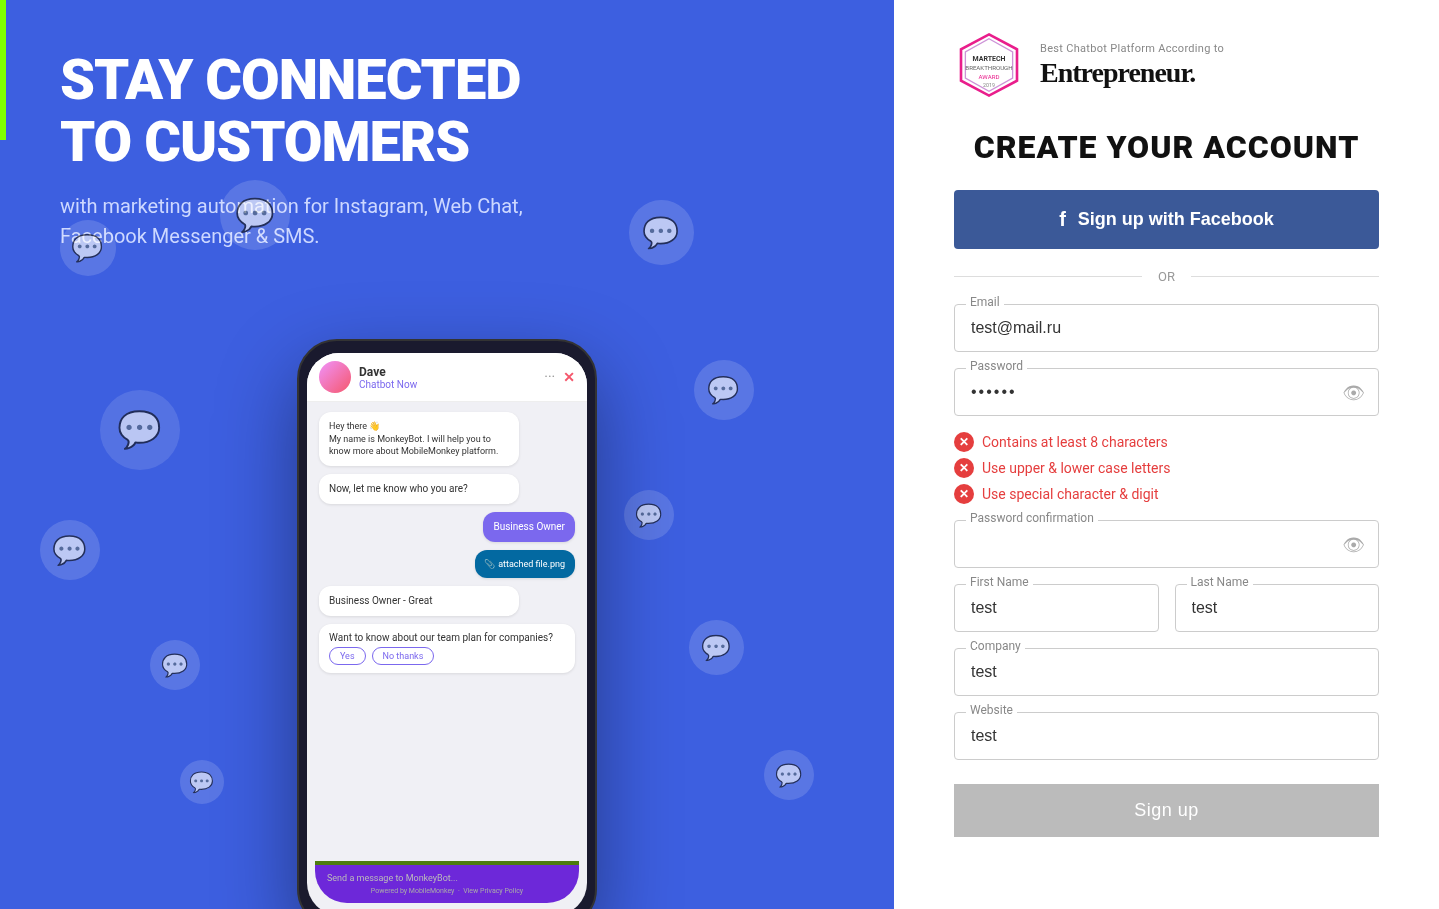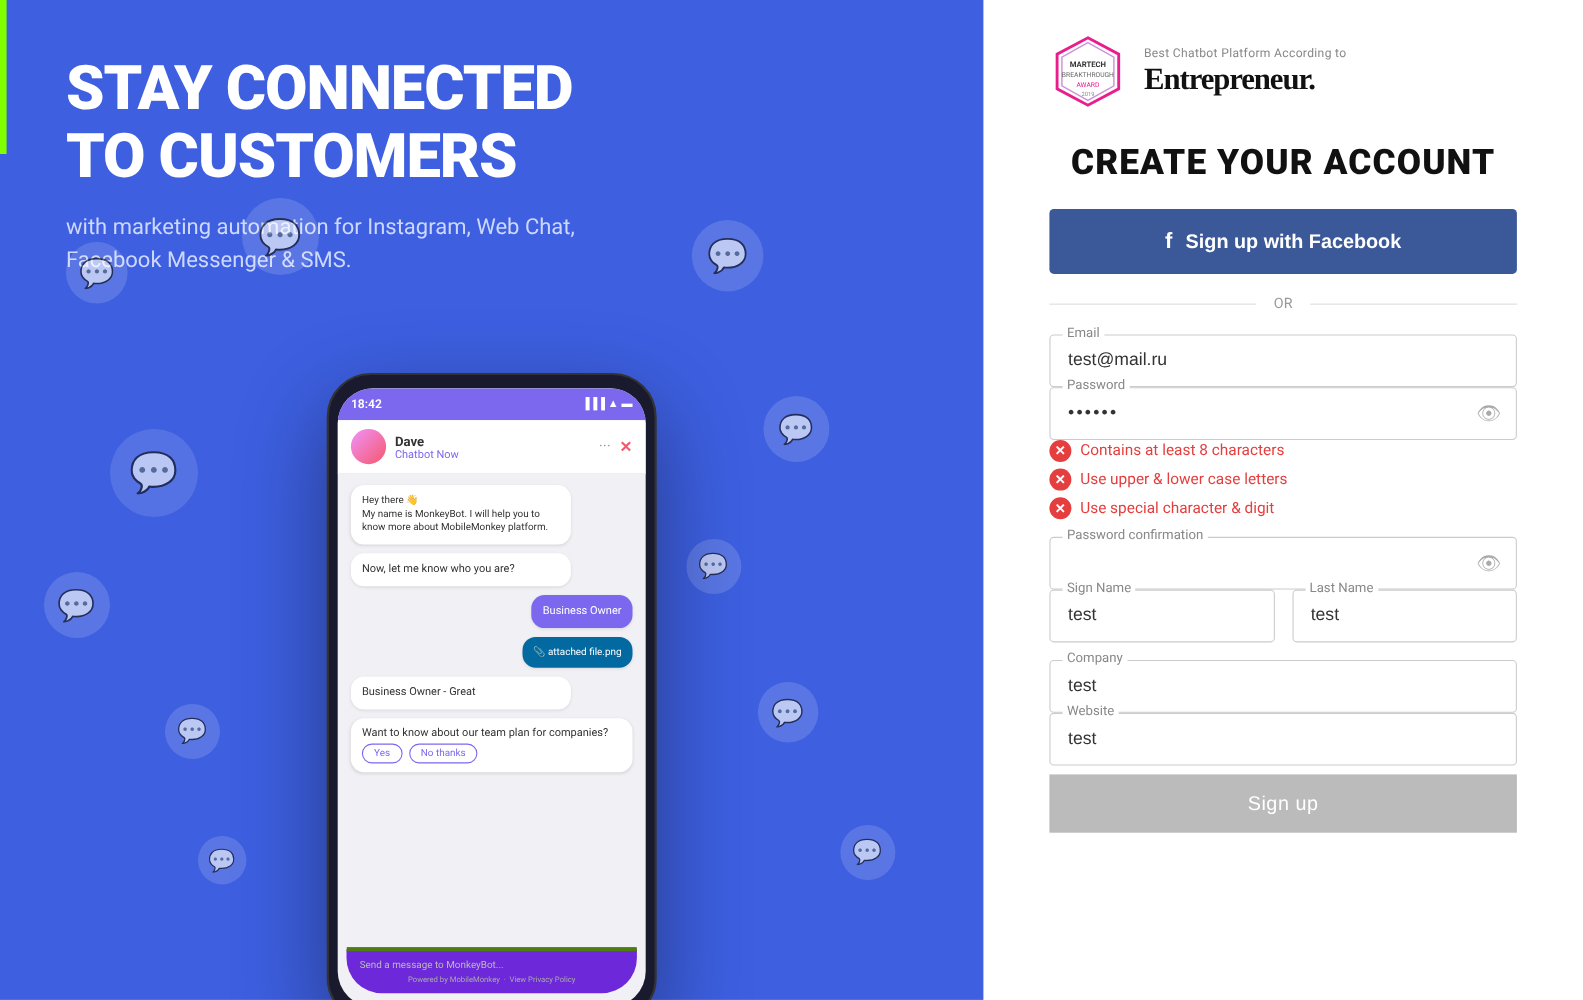--- a/index.html
+++ b/index.html
@@ -330,20 +330,21 @@
 
     .or-text {
       padding: 0 16px;
       font-size: 13px;
       color: #999;
     }
 
     .form-group {
       width: 100%;
       position: relative;
+      margin-bottom: 16px;
     }
 
     .form-label {
       position: absolute;
       top: -9px;
       left: 12px;
       font-size: 12px;
       color: #888;
       background: #fff;
       padding: 0 4px;
@@ -455,24 +456,20 @@
     <div class="m-icon" style="right:150px; top:620px; width:55px; height:55px; font-size:24px;">💬</div>
     <div class="m-icon" style="right:80px; top:750px; width:50px; height:50px; font-size:22px;">💬</div>
     <div class="m-icon" style="left:180px; top:760px; width:44px; height:44px; font-size:20px;">💬</div>
     <div class="m-icon" style="left:340px; top:730px; width:44px; height:44px; font-size:20px;">💬</div>
   </div>
 
   <div class="phone-container">
     <div class="phone-outer">
       <div class="phone-screen">
 
-        <div class="phone-header">
-          <span class="phone-time">18:42</span>
-          <span class="phone-status-icons">▐▐▐ ▲ ▬</span>
-        </div>
 
         <div class="chat-header">
           <div class="chat-avatar"></div>
           <div>
             <div class="chat-name">Dave</div>
             <div class="chat-status">Chatbot Now</div>
           </div>
           <span class="chat-dots">···</span>
           <span class="chat-close">✕</span>
         </div>
@@ -565,21 +562,21 @@
   </div>
 
   <div class="form-group">
     <span class="form-label">Password confirmation</span>
     <input class="form-input" type="password" value="" style="">
     <span class="eye-icon">👁</span>
   </div>
 
   <div class="name-row">
     <div class="form-group">
-      <span class="form-label">Sign Name</span>
+      <span class="form-label">First Name</span>
       <input class="form-input" type="text" value="test" style="">
     </div>
     <div class="form-group">
       <span class="form-label">Last Name</span>
       <input class="form-input" type="text" value="test" style="">
     </div>
   </div>
 
   <div class="form-group">
     <span class="form-label">Company</span>

